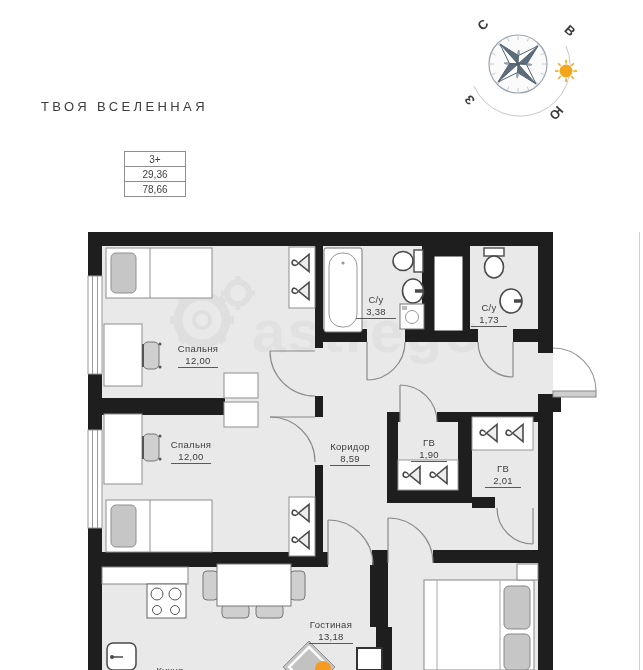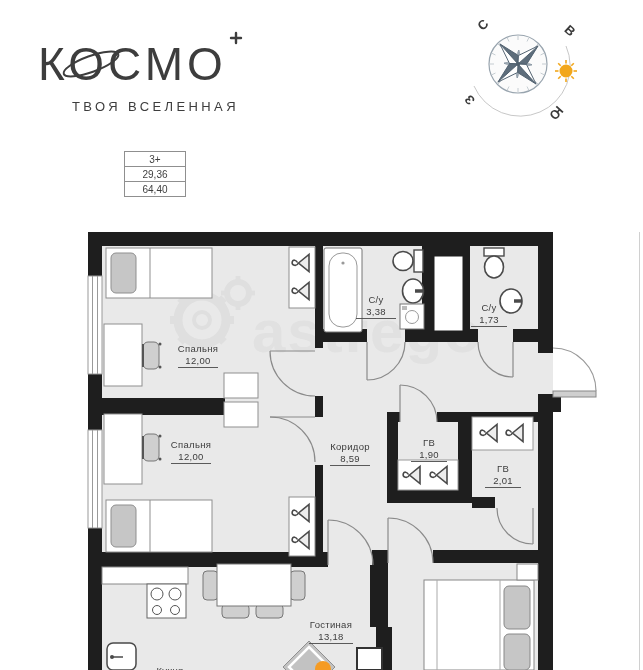--- a/index.html
+++ b/index.html
@@ -7,21 +7,20 @@
     width:643px;height:670px;position:relative;overflow:hidden;
     background:#ffffff;
     font-family:"Liberation Sans",sans-serif;
   }
   .page{position:absolute;inset:0;}
   .brand{position:absolute;left:38px;top:28px;width:230px;height:70px;}
   .tagline{
     position:absolute;left:41px;top:99px;
     font-size:13px;letter-spacing:3.4px;color:#3d3d3d;font-weight:500;
     white-space:nowrap;
-    margin-left:31px;
   }
   .compass{position:absolute;left:462px;top:12px;}
   .info-table{
     position:absolute;left:124px;top:151px;
     border-collapse:collapse;
     font-size:10px;color:#3f3f3f;
   }
   .info-table td{
     border:1px solid #8f8f8f;
     width:60px;height:14px;text-align:center;padding:0;
@@ -29,30 +28,20 @@
   .plan{position:absolute;left:0;top:0;}
   svg text{font-family:"Liberation Sans",sans-serif;}
   .room-label{font-size:9.5px;fill:#3c3c3c;letter-spacing:.3px;text-anchor:middle;}
   .wm-text{font-size:60px;font-weight:bold;fill:#d4d4d4;opacity:.5;letter-spacing:2px;}
 </style>
 </head>
 <body>
 
 <div class="page">
 
-  <div class="brand">
-    <svg width="230" height="70" viewBox="0 0 230 70">
-      <text x="0" y="52" font-size="46" letter-spacing="4" fill="#3d3d3d">КОСМО</text>
-      <ellipse cx="53" cy="36" rx="29" ry="8" fill="none" stroke="#3d3d3d" stroke-width="2" transform="rotate(-20 53 36)"></ellipse>
-      <g stroke="#3d3d3d" stroke-width="2.4" stroke-linecap="round">
-        <line x1="193" y1="10" x2="203" y2="10"></line>
-        <line x1="198" y1="5" x2="198" y2="15"></line>
-      </g>
-    </svg>
-  </div>
   <div class="tagline">ТВОЯ ВСЕЛЕННАЯ</div>
 
   <svg class="compass" width="135" height="110" viewBox="0 0 135 110">
     <path d="M 12 74 A 47 47 0 0 0 104 34" fill="none" stroke="#c8c8c8" stroke-width="1"></path>
     <circle cx="56" cy="52" r="29" fill="#fbfbfb" stroke="#98a4ae" stroke-width="1.2"></circle>
     <g stroke="#b9c1c8" stroke-width=".8">
       <g transform="translate(56,52)">
         <line x1="0" y1="-24" x2="0" y2="-28"></line>
           <line x1="0" y1="24" x2="0" y2="28"></line>
         <line x1="-24" y1="0" x2="-28" y2="0"></line>
@@ -117,21 +106,21 @@
 
   <table class="info-table">
     <tbody>
       <tr>
           <td>3+</td>
         </tr>
       <tr>
           <td>29,36</td>
         </tr>
       <tr>
-          <td>64,40</td>
+          <td>78,66</td>
         </tr>
     </tbody>
   </table>
 
   <svg class="plan" width="643" height="670" viewBox="0 0 643 670">
     <defs>
       <g id="hanger">
         <path d="M 0 -4.5 L 8.5 6 L -8.5 6 Z" fill="#ededed" stroke="#4a4a4a" stroke-width="1.6"></path>
         <path d="M 0 -4.5 C -4 -6.5 -2.5 -11.5 1 -10.8 C 4 -10.2 3 -6.8 0.5 -5.5" fill="none" stroke="#4a4a4a" stroke-width="1.6"></path>
       </g>

